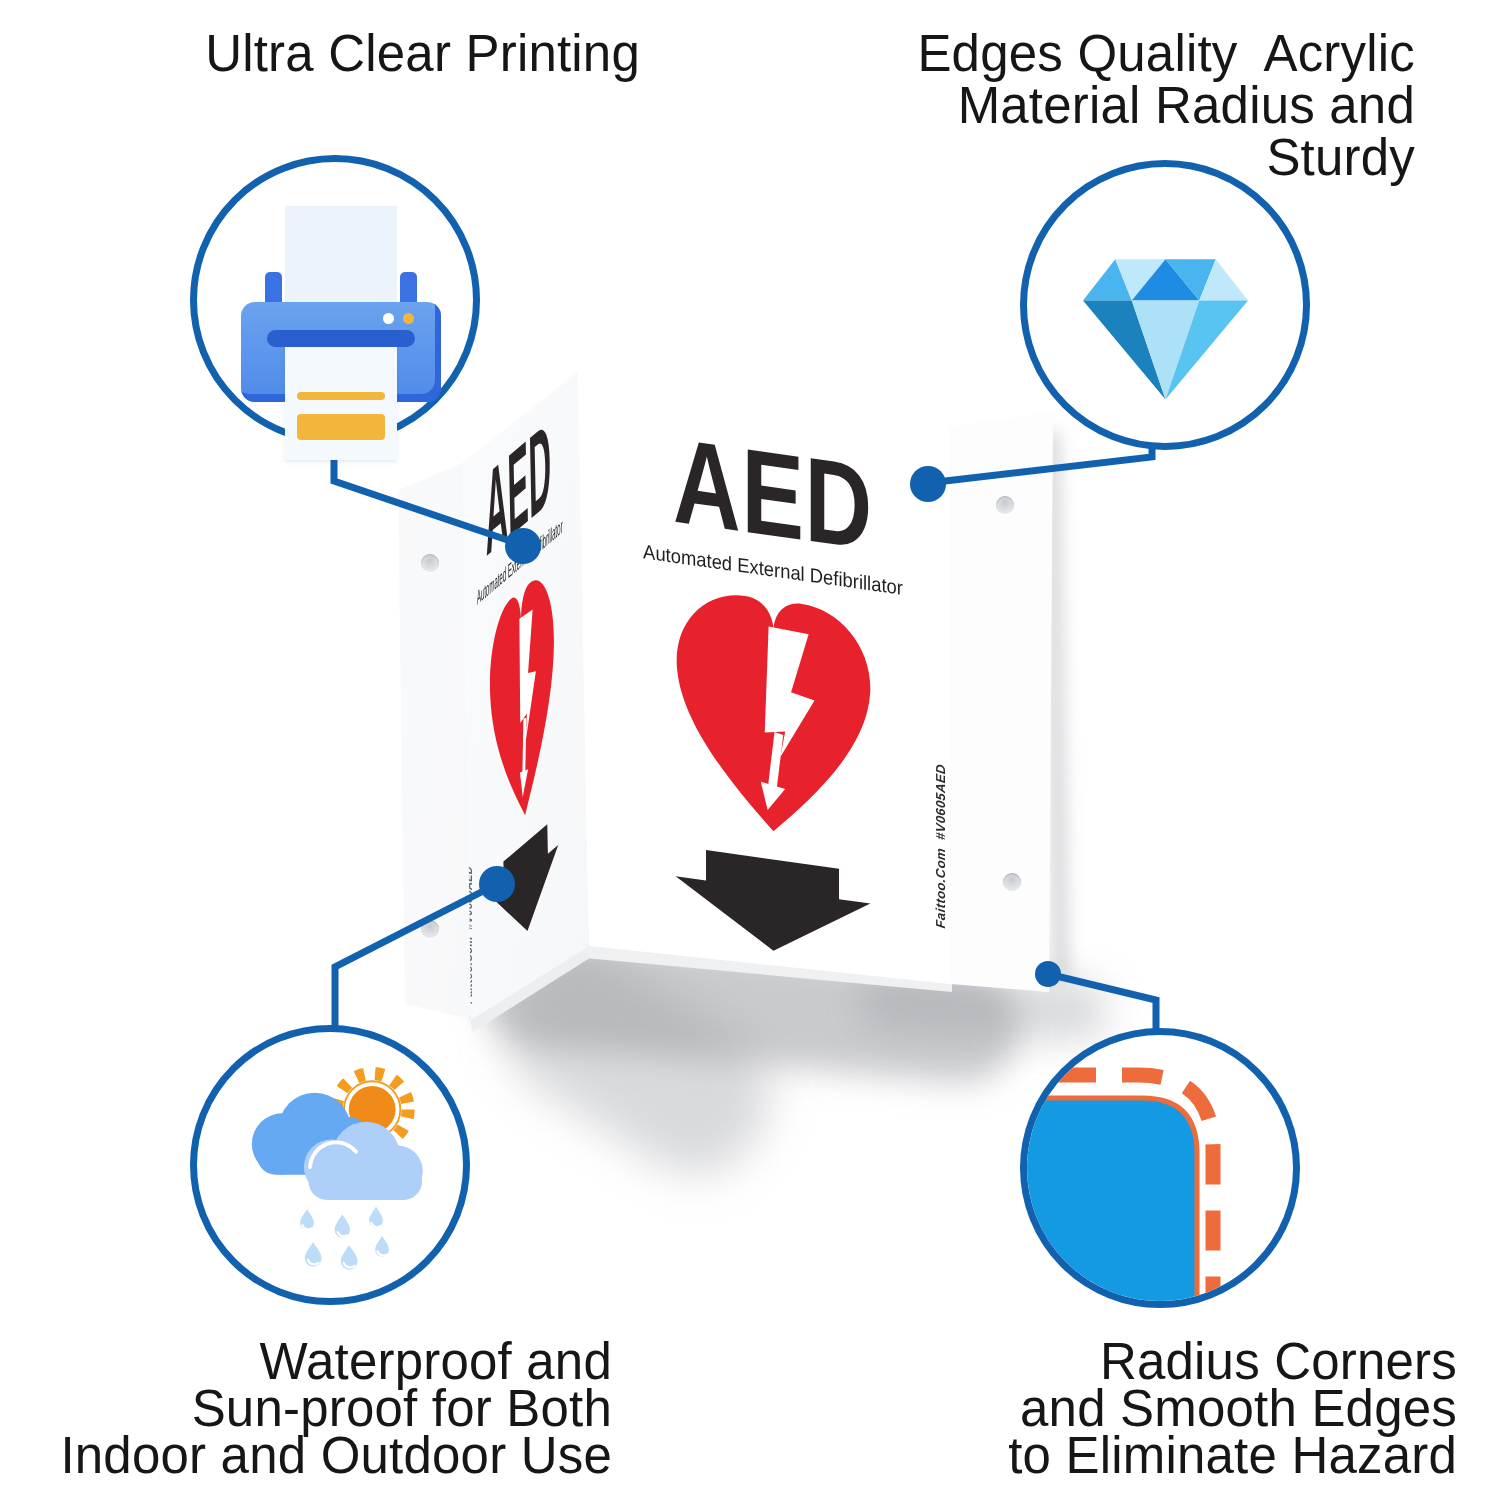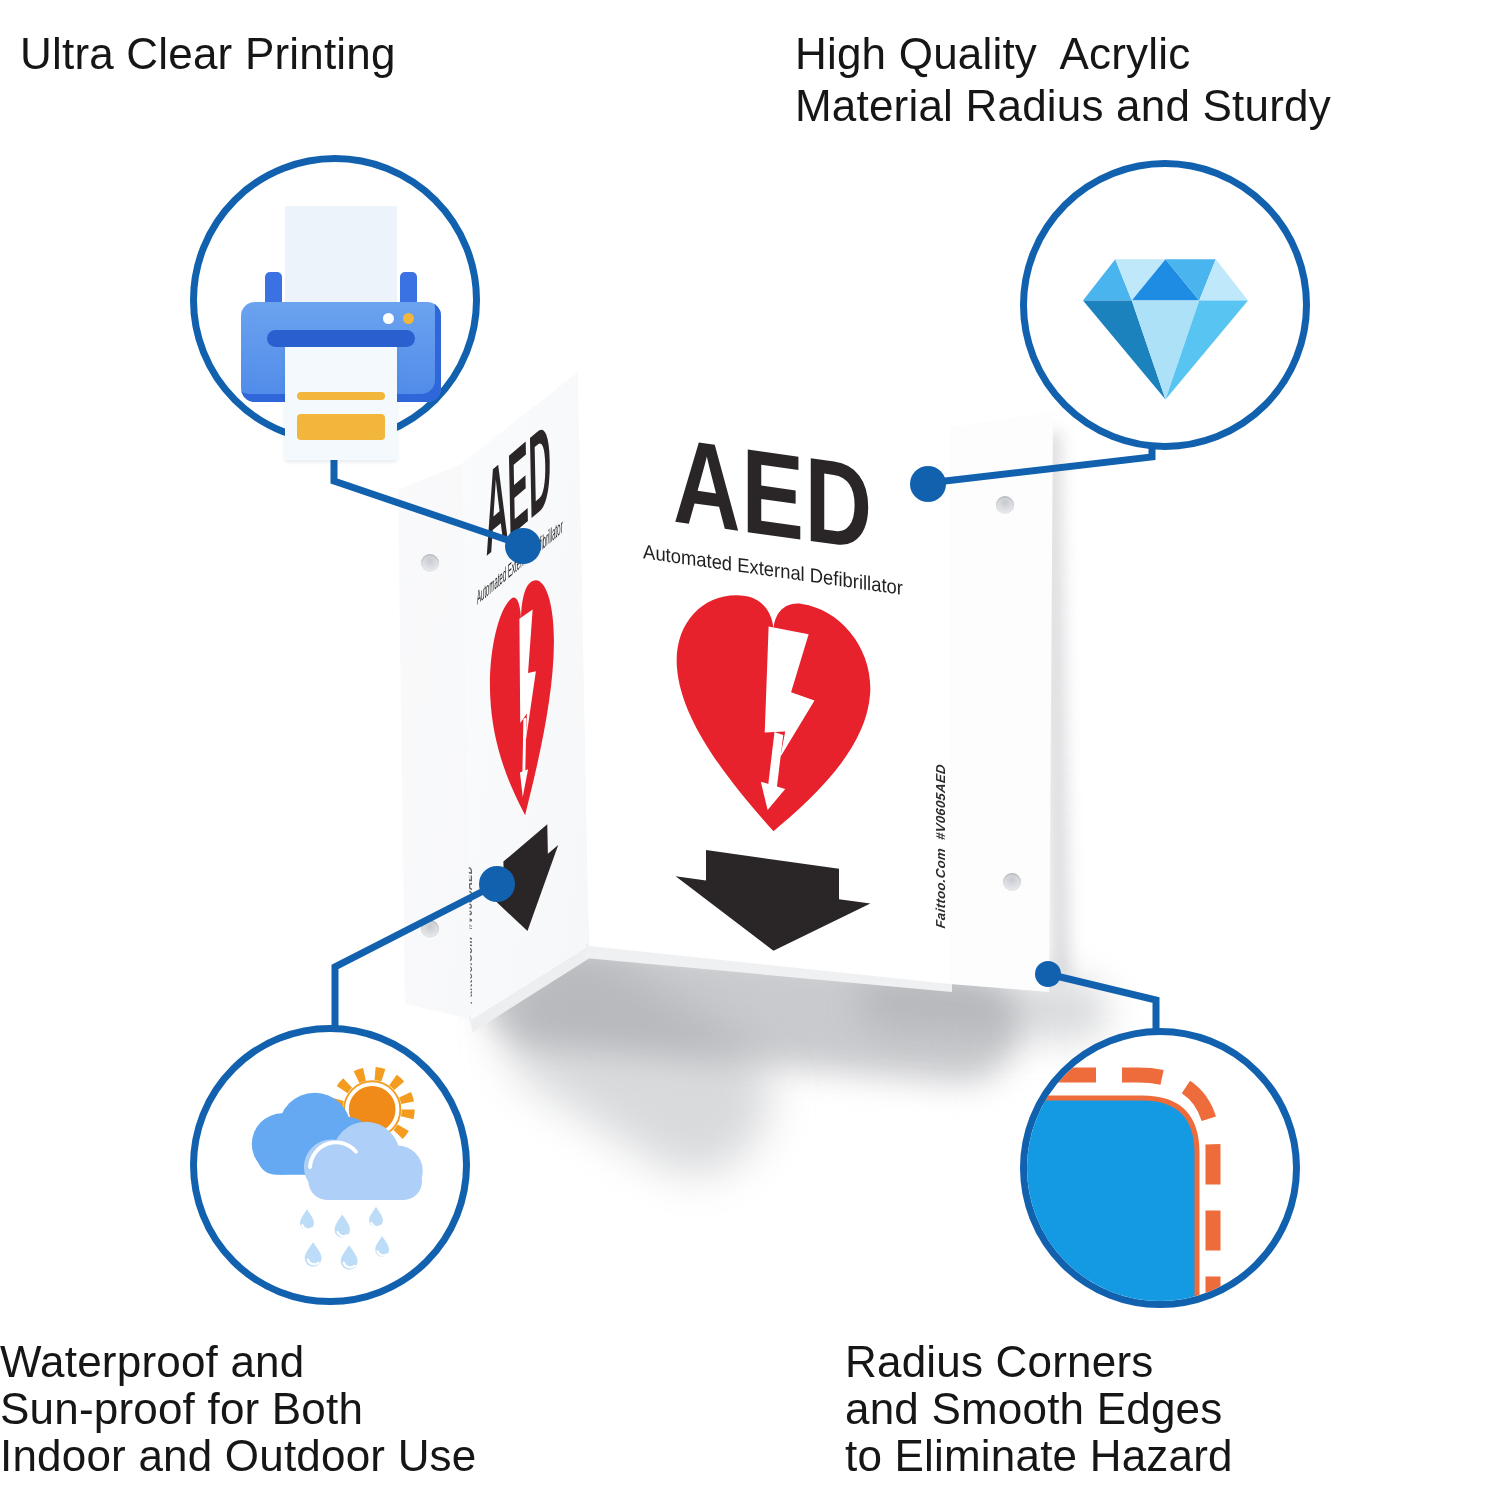--- a/index.html
+++ b/index.html
@@ -1,21 +1,21 @@
 <!DOCTYPE html>
 <html style="--accent: #1161ae; --text: #161616; --heart_red: #e7222d; --sign_black: #2a2627; --printer_blue: #5b96ec; --printer_dark: #2f66d9; --printer_navy: #2a5fd0; --paper: #f3f9fd; --yellow: #f2b63c; --sun_orange: #f39c1f; --sun_core: #f08a18; --cloud_back: #64a9f1; --cloud_front: #aecff7; --raindrop: #bcdcf8; --gem_dark: #1f8ce4; --gem_mid: #49b4ee; --gem_light: #bfe9fb; --gem_deep: #1b82bd; --gem_pale: #ade1f7; --gem_bright: #57c4f1; --corner_blue: #149ae3; --corner_orange: #ee6b3c;"><head>
 <meta charset="utf-8">
 <style>
   html,body{margin:0;padding:0;background:#fff;}
   body{font-family:"Liberation Sans", sans-serif; overflow:hidden;}
   .canvas{position:relative;width:1500px;height:1500px;background:#fff;overflow:hidden;}
 
   
-  .feature-text{position:absolute;text-align:left;color:var(--text,#161616);
-    font-size:44px;line-height:52px;letter-spacing:0.2px;z-index:8;}
+  .feature-text{position:absolute;text-align:right;color:var(--text,#161616);
+    font-size:51px;line-height:52px;letter-spacing:0.2px;z-index:8;}
   .feature-line{white-space:pre-wrap;}
   .ft-tl{left:20px;top:28px;width:620px;}
   .ft-tr{left:795px;top:28px;width:620px;}
   .ft-bl{left:0px;top:1338px;width:612px;line-height:47px;}
   .ft-br{left:845px;top:1338px;width:612px;line-height:47px;}
 
   
   .feature-circle{position:absolute;border:7px solid var(--accent,#1161ae);border-radius:50%;
     background:#fff;z-index:7;box-sizing:border-box;}
   .fc-printer{left:190px;top:155px;width:290px;height:290px;}
@@ -252,21 +252,21 @@
     <svg class="corner-svg" width="280" height="280" viewBox="0 0 280 280">
       <path d="M -30 47 L 118 47 Q 193 47 193 122 L 193 300" fill="none" style="stroke:var(--corner_orange,#ee6b3c)" stroke-width="15" stroke-dasharray="40 26"></path>
       <path d="M -30 70 L 122 70 Q 177 70 177 125 L 177 320 L -30 320 Z" style="fill:var(--corner_blue,#149ae3);stroke:var(--corner_orange,#ee6b3c)" stroke-width="5"></path>
     </svg>
   </div>
 
   <div class="feature-text ft-tl">
     <div class="feature-line">Ultra Clear Printing</div>
   </div>
   <div class="feature-text ft-tr">
-    <div class="feature-line">High Quality  Acrylic</div>
+    <div class="feature-line">Edges Quality  Acrylic</div>
     <div class="feature-line">Material Radius and Sturdy</div>
   </div>
   <div class="feature-text ft-br">
     <div class="feature-line">Radius Corners</div>
     <div class="feature-line">and Smooth Edges</div>
     <div class="feature-line">to Eliminate Hazard</div>
   </div>
   <div class="feature-text ft-bl">
     <div class="feature-line">Waterproof and</div>
     <div class="feature-line">Sun-proof for Both</div>

